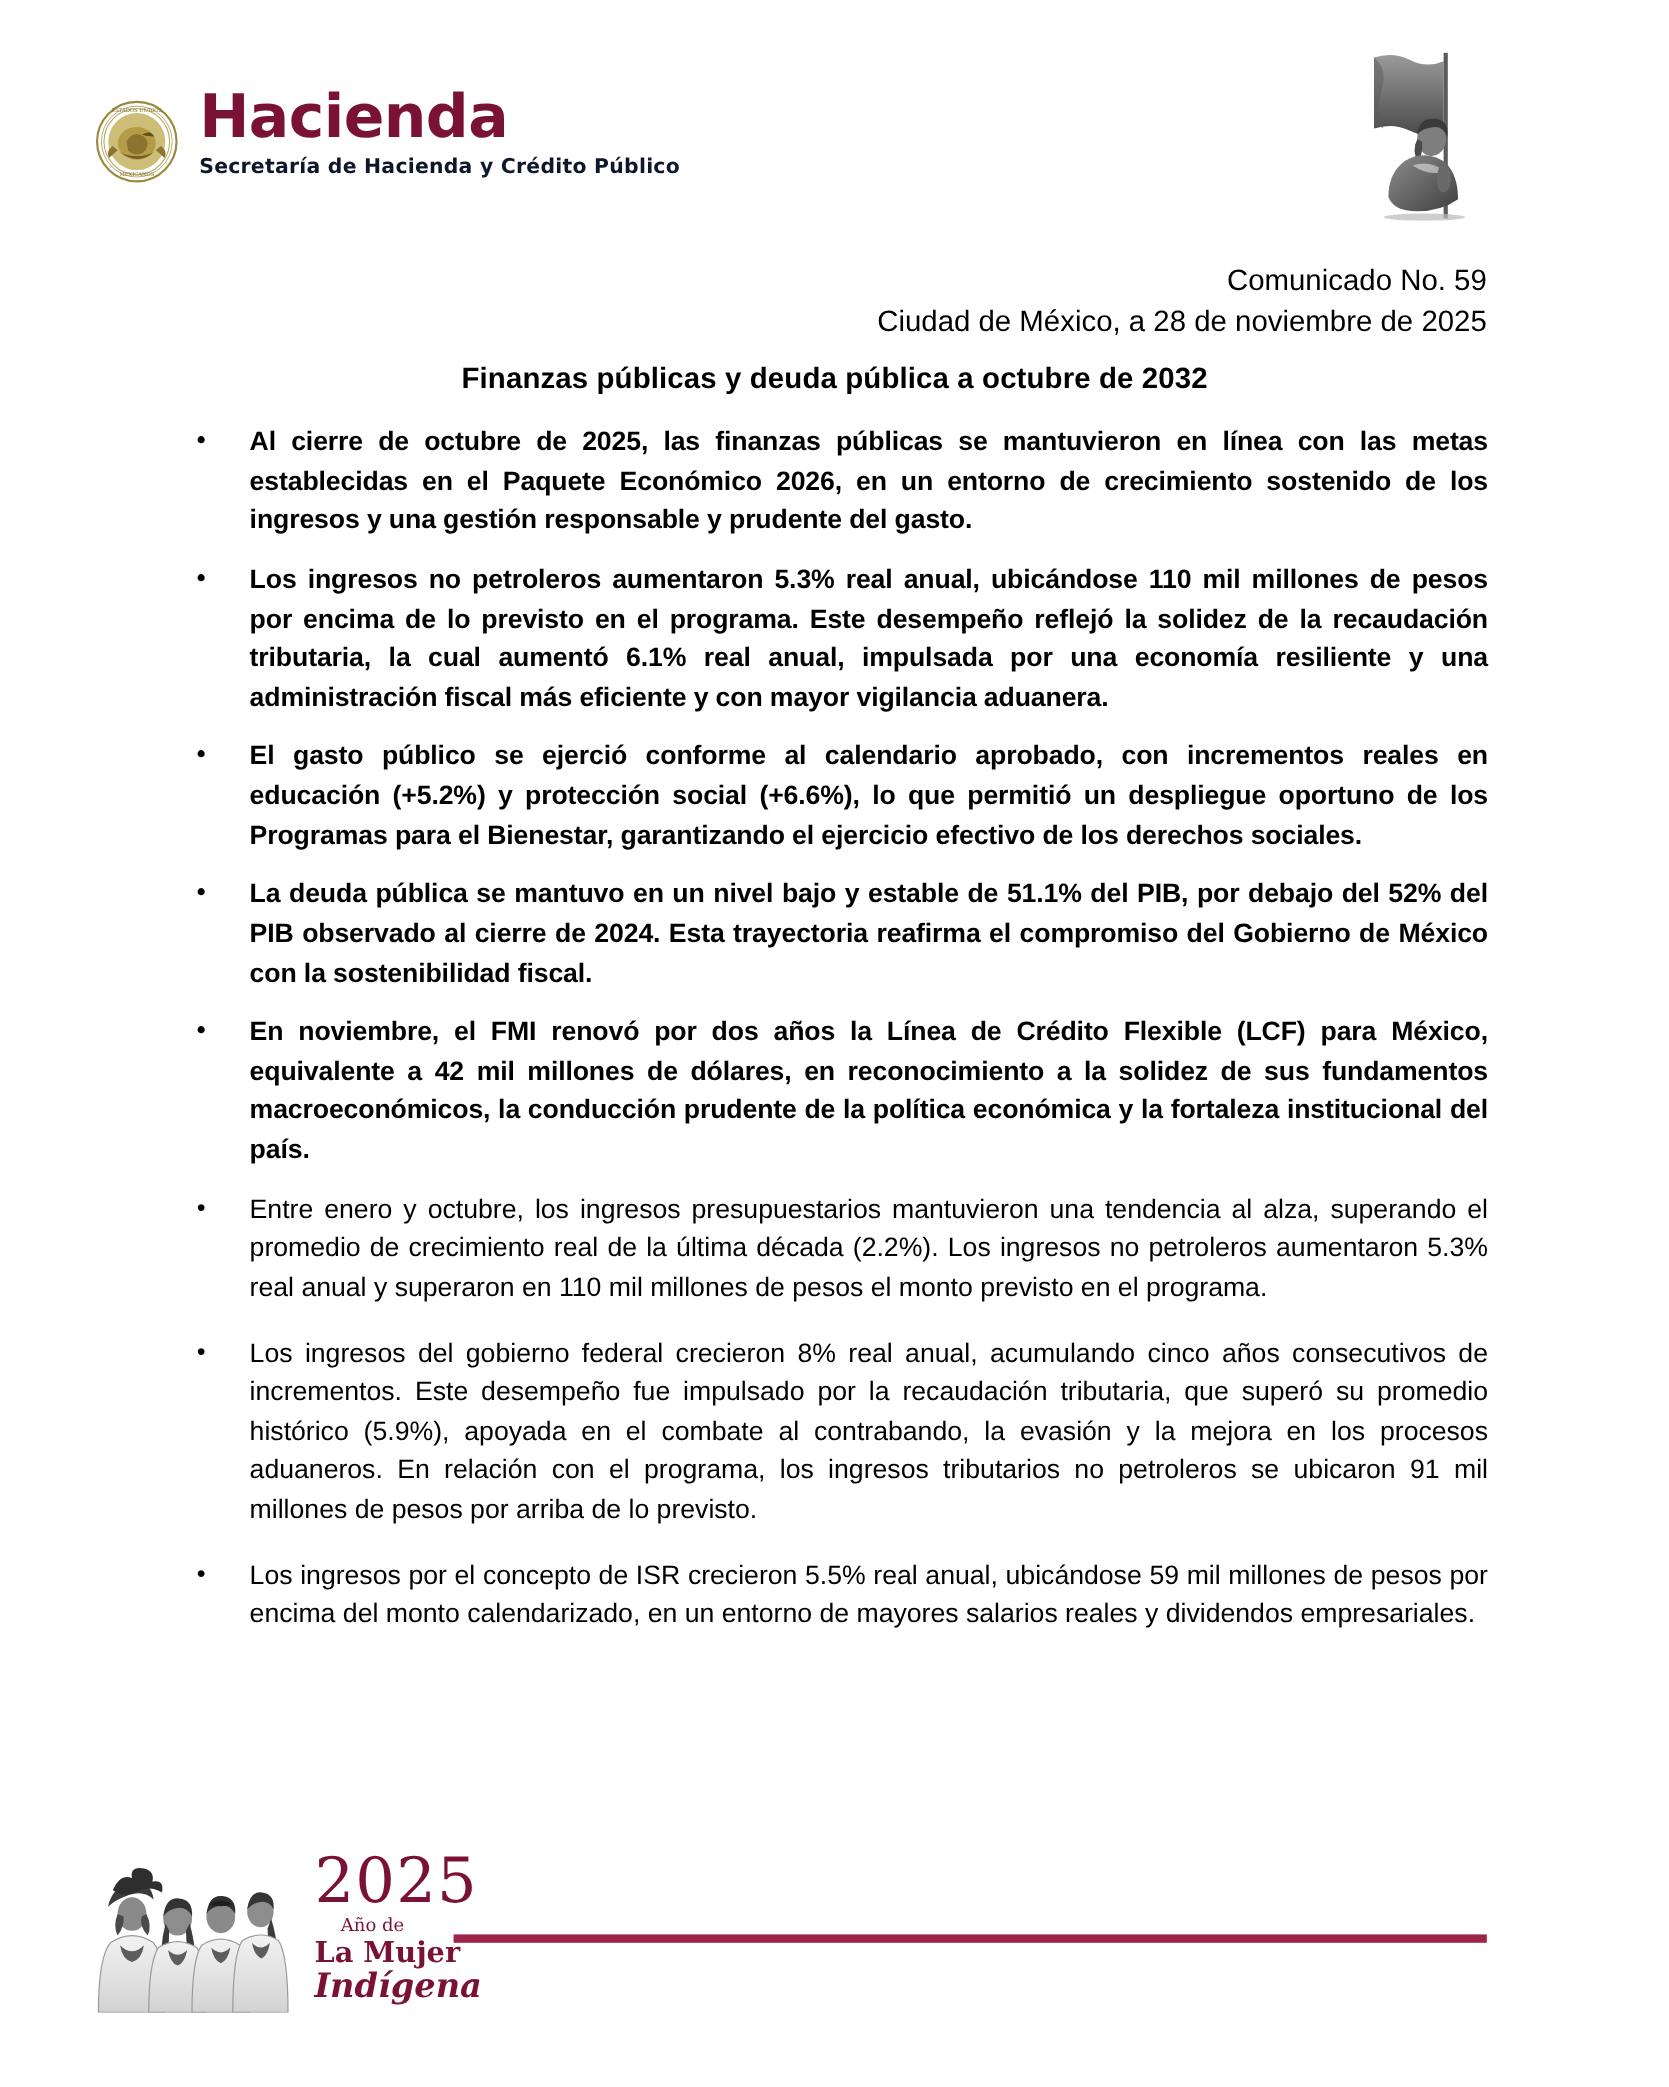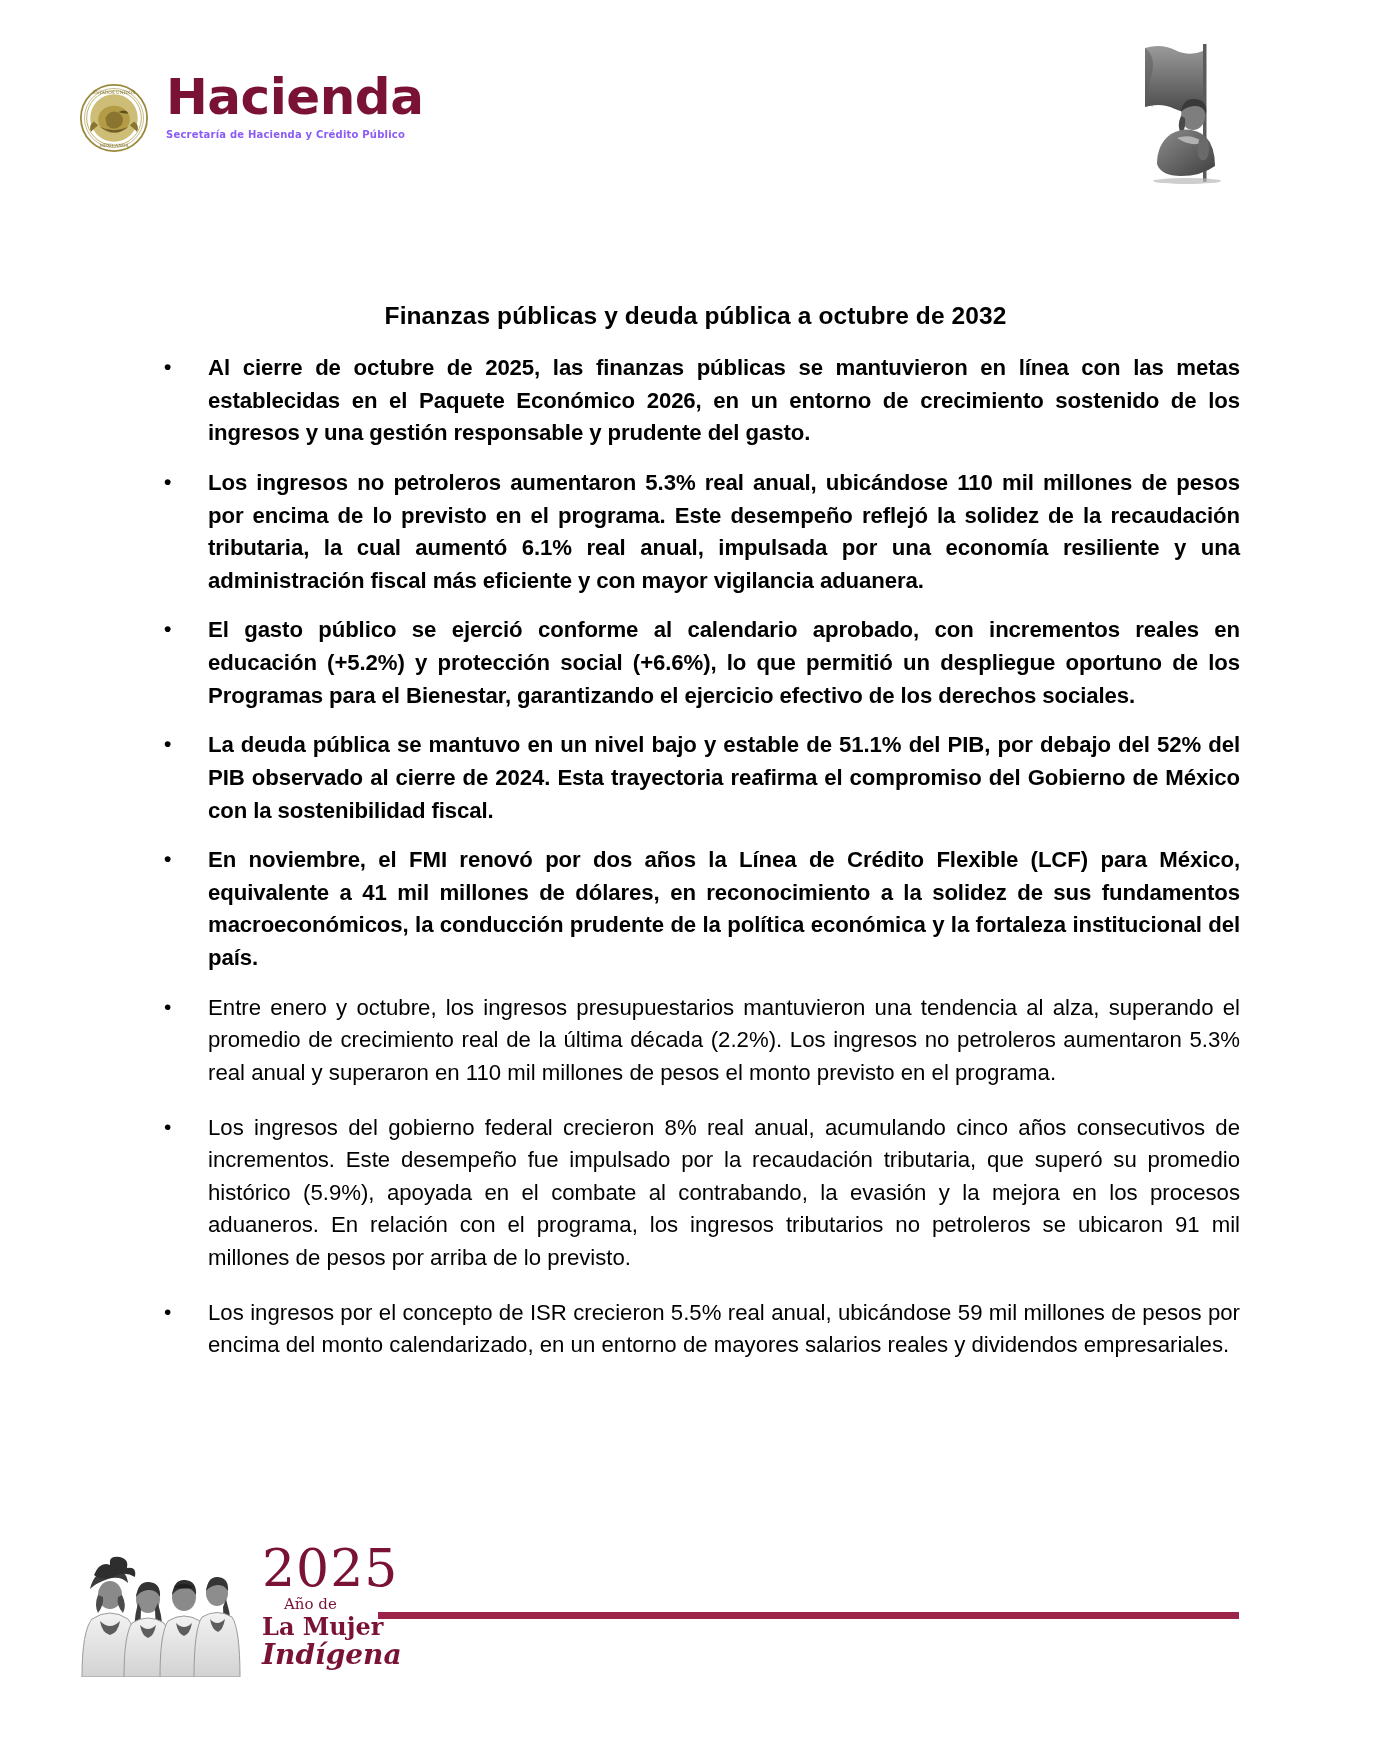--- a/index.html
+++ b/index.html
@@ -54,23 +54,23 @@
     font-family: "DejaVu Sans", sans-serif;
     font-size: 50px;
     font-weight: 700;
     color: #7a1236;
     line-height: 1;
     letter-spacing: -0.5px;
   }
 
   .brand-sub {
     font-family: "DejaVu Sans", sans-serif;
-    font-size: 10px;
-    font-weight: 700;
-    color: #8b5cf6;
+    font-size: 17px;
+    font-weight: 700;
+    color: #0f172a;
     margin-top: 7px;
     letter-spacing: 0.2px;
   }
 
   .hero-figure {
     position: absolute;
     right: 150px;
     top: 42px;
     width: 118px;
     height: 142px;
@@ -267,31 +267,35 @@
 
       <path d="M48 92 q18 -10 34 2 q10 10 10 30 q-14 10 -34 10 q-20 0 -24 -12 q0 -20 14 -30 z" fill="url(#gbody)"></path>
       <path d="M54 96 q14 -5 26 4 q-10 6 -26 -4 z" fill="#d7d7d7" opacity="0.65"></path>
 
       <path d="M76 98 q10 -6 10 10 q-1 12 -8 10 q-6 -6 -2 -20 z" fill="#6a6a6a"></path>
 
       <ellipse cx="64" cy="139" rx="34" ry="3" fill="#b9b9b9" opacity="0.7"></ellipse>
     </svg>
   </div>
 
+  <div class="doc-meta">
+    <div>Comunicado No. 59</div>
+    <div>Ciudad de México, a 28 de noviembre de 2025</div>
+  </div>
 
   <div class="doc-title">Finanzas públicas y deuda pública a octubre de 2032</div>
 
   <div class="content">
 
     <ul class="bullets strong">
       <li>Al cierre de octubre de 2025, las finanzas públicas se mantuvieron en línea con las metas establecidas en el Paquete Económico 2026, en un entorno de crecimiento sostenido de los ingresos y una gestión responsable y prudente del gasto.</li>
       <li>Los ingresos no petroleros aumentaron 5.3% real anual, ubicándose 110 mil millones de pesos por encima de lo previsto en el programa. Este desempeño reflejó la solidez de la recaudación tributaria, la cual aumentó 6.1% real anual, impulsada por una economía resiliente y una administración fiscal más eficiente y con mayor vigilancia aduanera.</li>
       <li>El gasto público se ejerció conforme al calendario aprobado, con incrementos reales en educación (+5.2%) y protección social (+6.6%), lo que permitió un despliegue oportuno de los Programas para el Bienestar, garantizando el ejercicio efectivo de los derechos sociales.</li>
       <li>La deuda pública se mantuvo en un nivel bajo y estable de 51.1% del PIB, por debajo del 52% del PIB observado al cierre de 2024. Esta trayectoria reafirma el compromiso del Gobierno de México con la sostenibilidad fiscal.</li>
-      <li>En noviembre, el FMI renovó por dos años la Línea de Crédito Flexible (LCF) para México, equivalente a 41 mil millones de dólares, en reconocimiento a la solidez de sus fundamentos macroeconómicos, la conducción prudente de la política económica y la fortaleza institucional del país.</li>
+      <li>En noviembre, el FMI renovó por dos años la Línea de Crédito Flexible (LCF) para México, equivalente a 42 mil millones de dólares, en reconocimiento a la solidez de sus fundamentos macroeconómicos, la conducción prudente de la política económica y la fortaleza institucional del país.</li>
     </ul>
 
 
     <ul class="bullets normal">
       <li>Entre enero y octubre, los ingresos presupuestarios mantuvieron una tendencia al alza, superando el promedio de crecimiento real de la última década (2.2%). Los ingresos no petroleros aumentaron 5.3% real anual y superaron en 110 mil millones de pesos el monto previsto en el programa.</li>
       <li>Los ingresos del gobierno federal crecieron 8% real anual, acumulando cinco años consecutivos de incrementos. Este desempeño fue impulsado por la recaudación tributaria, que superó su promedio histórico (5.9%), apoyada en el combate al contrabando, la evasión y la mejora en los procesos aduaneros. En relación con el programa, los ingresos tributarios no petroleros se ubicaron 91 mil millones de pesos por arriba de lo previsto.</li>
       <li>Los ingresos por el concepto de ISR crecieron 5.5% real anual, ubicándose 59 mil millones de pesos por encima del monto calendarizado, en un entorno de mayores salarios reales y dividendos empresariales.</li>
     </ul>
   </div>
 

